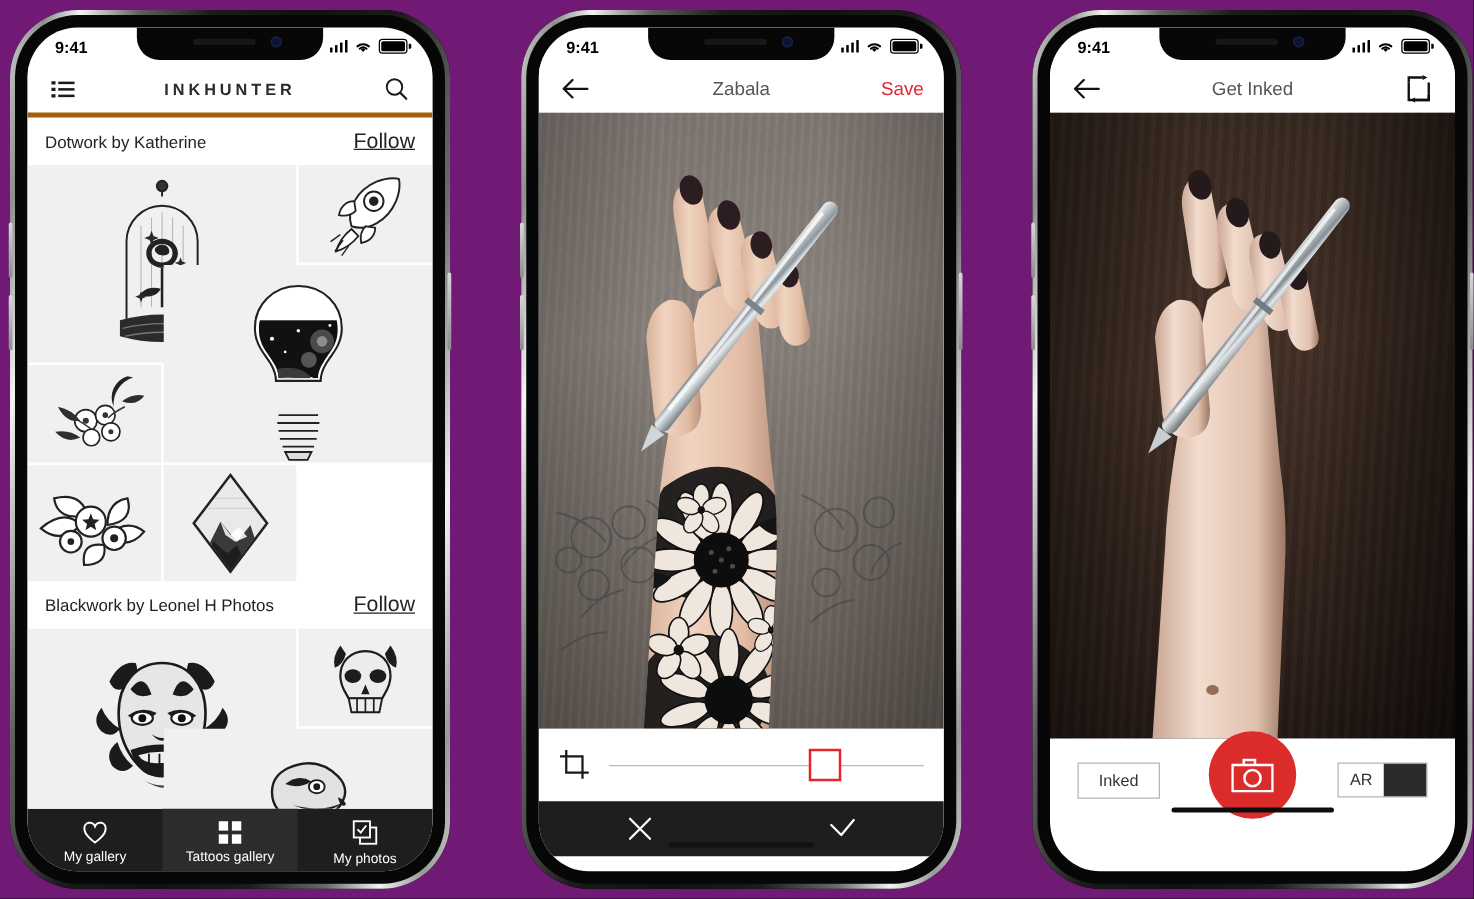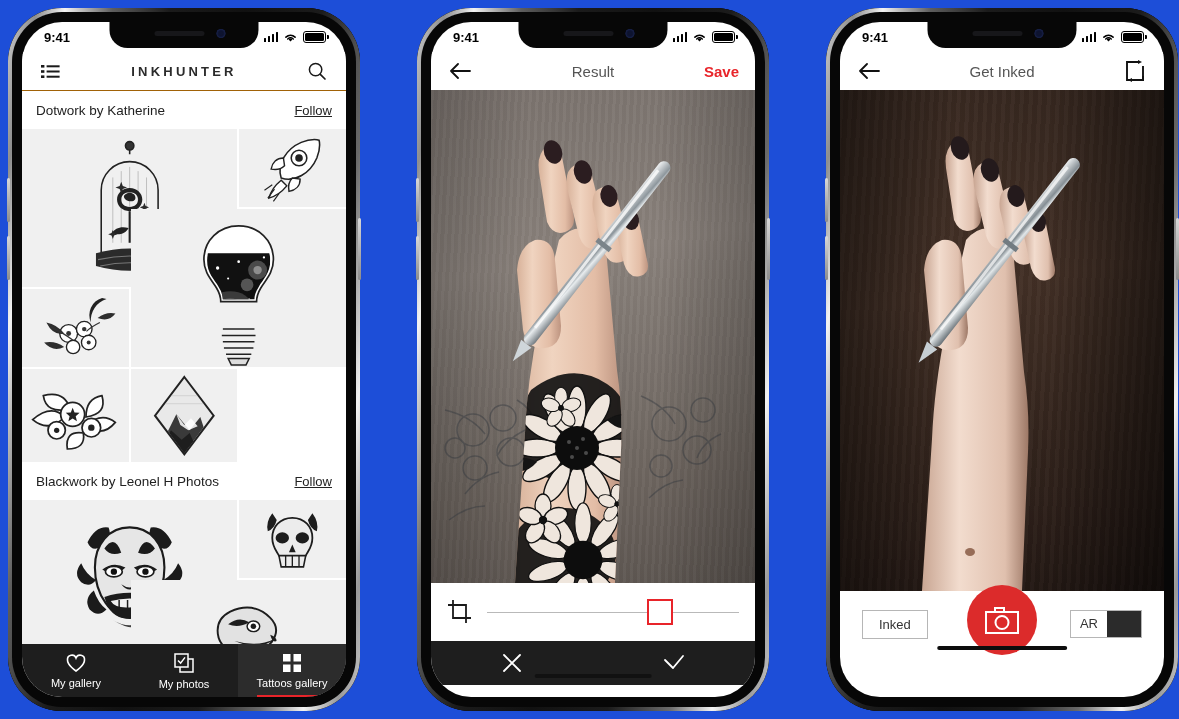--- a/index.html
+++ b/index.html
@@ -1,17 +1,17 @@
 <!DOCTYPE html>
 <html><head>
 <meta charset="utf-8">
 <style>
   html,body{margin:0;padding:0;background:#000;}
   body{width:1179px;height:719px;overflow:hidden;font-family:"Liberation Sans",sans-serif;}
-  .stage{position:relative;width:1179px;height:719px;background:#1d4ed8;}
+  .stage{position:relative;width:1179px;height:719px;background:#701a75;}
 
   
   .phone{position:absolute;border-radius:54px;background:#0a0a0a;
          box-shadow:inset 0 0 0 3px #0b0b0b;}
   .phone .bezel{position:absolute;inset:0;border-radius:54px;
       background:linear-gradient(100deg,#cfcfcf 0%,#8e8e8e 6%,#f3f3f3 12%,#5e5e5e 22%,#1b1b1b 34%,
                  #111 50%,#1b1b1b 66%,#6a6a6a 79%,#f2f2f2 88%,#9a9a9a 95%,#c9c9c9 100%);}
   .phone .body{position:absolute;inset:4px;border-radius:50px;background:#070707;}
   .phone .screen{position:absolute;overflow:hidden;background:#fff;}
   .notch{position:absolute;top:0;left:50%;transform:translateX(-50%);
@@ -29,33 +29,33 @@
   .bars i{width:2.5px;background:currentColor;border-radius:.5px;display:block;}
   .bars i:nth-child(1){height:4px}.bars i:nth-child(2){height:6px}
   .bars i:nth-child(3){height:8px}.bars i:nth-child(4){height:10px}
   .batt{width:21px;height:10px;border:1.3px solid currentColor;border-radius:3px;position:relative;}
   .batt:after{content:"";position:absolute;right:-3.5px;top:3px;width:2px;height:4px;
               background:currentColor;border-radius:0 1px 1px 0;}
   .batt i{position:absolute;inset:1.3px;background:currentColor;border-radius:1.5px;display:block;}
 
   
   .navbar{height:38px;display:flex;align-items:center;justify-content:space-between;
-          padding:0 16px;background:#fff;border-bottom:1px solid #a16207;position:relative;}
+          padding:0 16px;background:#fff;border-bottom:4px solid #a16207;position:relative;}
   .brand{position:absolute;left:0;right:0;text-align:center;font-size:13px;font-weight:bold;
          letter-spacing:3.2px;color:#2b2b2b;pointer-events:none;}
   .navtitle{position:absolute;left:0;right:0;text-align:center;font-size:15px;color:#555;pointer-events:none;}
   .icobtn{width:26px;height:26px;display:flex;align-items:center;justify-content:center;z-index:2;}
-  .save{font-size:15px;color:#e8242a;z-index:2;font-weight:700;}
+  .save{font-size:15px;color:#e8242a;z-index:2;font-weight:400;}
 
   
   .gallery{height:calc(100% - 30px - 38px - 54px);overflow:hidden;background:#fff;}
   .sec-head{height:38px;display:flex;align-items:center;justify-content:space-between;
             padding:0 14px;background:#fff;}
   .sec-title{font-size:13.5px;color:#222;}
-  .follow{font-size:13px;color:#222;text-decoration:underline;}
+  .follow{font-size:17px;color:#222;text-decoration:underline;}
   .grid{display:grid;grid-template-columns:1fr 1fr 1fr;grid-template-rows:78px 78px 78px;
         gap:2px;background:#fff;}
   .tile{background:#f0f0f0;display:flex;align-items:center;justify-content:center;overflow:hidden;}
   .t-big{grid-column:1/3;grid-row:1/3;}
   .t-big2{grid-column:2/4;grid-row:2/4;}
   .tile svg{width:100%;height:100%;display:block;}
 
   
   .tabbar{height:54px;background:#1e1e1e;display:flex;}
   .tab{flex:1;display:flex;flex-direction:column;align-items:center;justify-content:center;
@@ -372,38 +372,38 @@
         </div>
       </div>
 
       <div class="tabbar">
         <div class="tab">
           <svg width="22" height="20" viewBox="0 0 22 20">
             <path d="M11 18S2.5 12.4 2.5 6.9A4.4 4.4 0 0 1 11 5a4.4 4.4 0 0 1 8.5 1.9C19.5 12.4 11 18 11 18z" fill="none" stroke="#fff" stroke-width="1.6"></path>
           </svg>
           <span>My gallery</span>
         </div>
-        <div class="tab">
-          <svg width="22" height="21" viewBox="0 0 22 21">
-            <rect x="7" y="6" width="13" height="13" fill="none" stroke="#fff" stroke-width="1.5"></rect>
-            <rect x="2" y="1" width="13" height="13" fill="#1e1e1e" stroke="#fff" stroke-width="1.5"></rect>
-            <path d="M5 7.5l2.6 2.6L12 4.4" fill="none" stroke="#fff" stroke-width="1.5"></path>
-          </svg>
-          <span>My photos</span>
-        </div>
         <div class="tab active">
           <svg width="20" height="20" viewBox="0 0 20 20">
             <g fill="#fff">
                 <rect x="1" y="1" width="7.5" height="7.5"></rect>
                 <rect x="11.5" y="1" width="7.5" height="7.5"></rect>
             <rect x="1" y="11.5" width="7.5" height="7.5"></rect>
                 <rect x="11.5" y="11.5" width="7.5" height="7.5"></rect>
               </g>
           </svg>
           <span>Tattoos gallery</span>
+        </div>
+        <div class="tab">
+          <svg width="22" height="21" viewBox="0 0 22 21">
+            <rect x="7" y="6" width="13" height="13" fill="none" stroke="#fff" stroke-width="1.5"></rect>
+            <rect x="2" y="1" width="13" height="13" fill="#1e1e1e" stroke="#fff" stroke-width="1.5"></rect>
+            <path d="M5 7.5l2.6 2.6L12 4.4" fill="none" stroke="#fff" stroke-width="1.5"></path>
+          </svg>
+          <span>My photos</span>
         </div>
       </div>
     </div>
   </div>
 
   <div class="phone" style="left:417px;top:8px;width:352px;height:703px;">
     <div class="bezel"></div>
     <div class="body"></div>
     <div class="sidebtn" style="left:-1px;top:170px;width:3px;height:44px;"></div>
     <div class="sidebtn" style="left:-1px;top:228px;width:3px;height:44px;"></div>
@@ -432,21 +432,21 @@
             </span>
         </div>
       </div>
 
       <div class="navbar" style="border-bottom:none;">
         <div class="icobtn">
           <svg width="22" height="16" viewBox="0 0 22 16">
             <path d="M21 8H2M9 1 2 8l7 7" fill="none" stroke="#111" stroke-width="1.8" stroke-linecap="round" stroke-linejoin="round"></path>
           </svg>
         </div>
-        <div class="navtitle">Result</div>
+        <div class="navtitle">Zabala</div>
         <div class="save">Save</div>
       </div>
 
       <div class="photo" style="height:493px;">
         <div class="bg bg-grey"></div>
         <svg viewBox="0 0 324 493" preserveAspectRatio="none" style="position:absolute;inset:0;width:100%;height:100%;">
           <defs>
             <linearGradient id="skin2" x1="0" y1="0" x2="1" y2="0">
               <stop offset="0" stop-color="#d8b29a"></stop>
                 <stop offset=".35" stop-color="#f0d4c0"></stop>

